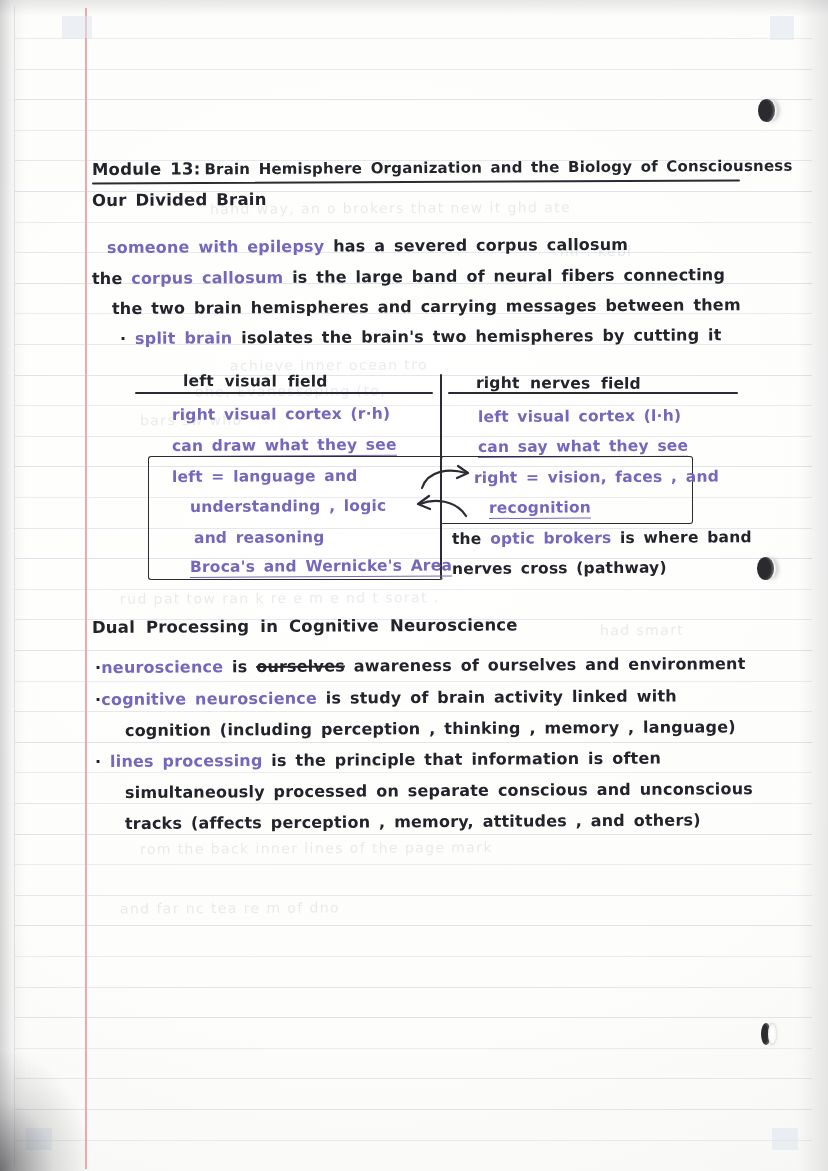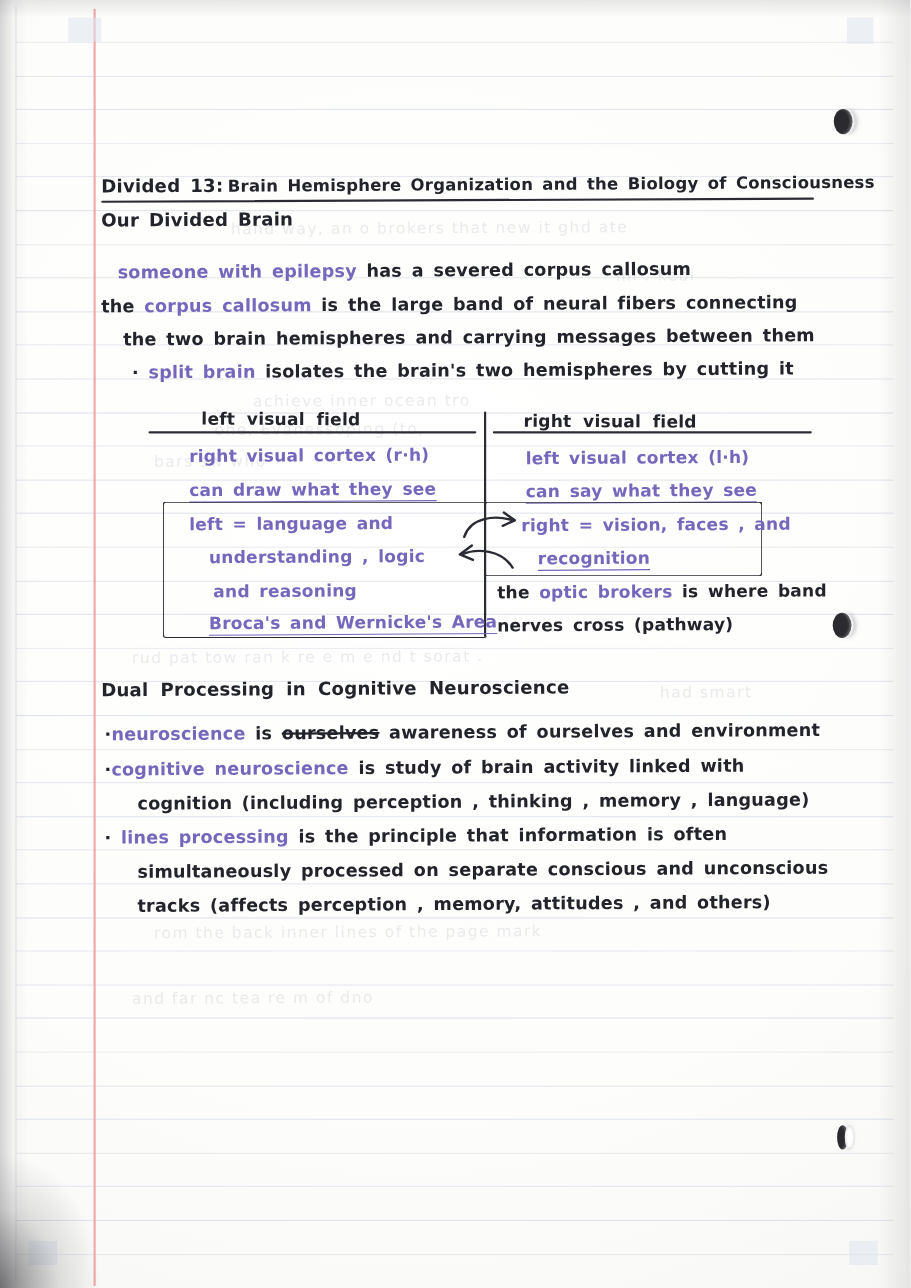--- a/index.html
+++ b/index.html
@@ -240,41 +240,41 @@
       <div class="punch-hole" style="left: 757px; top: 557px;"></div>
       <div class="punch-hole slim" style="left: 761px; top: 1023px;"></div>
     </div>
 
   <div class="corner-smudge" style="left:62px; top:16px; width:30px; height:22px;"></div>
   <div class="corner-smudge" style="left:770px; top:16px; width:24px; height:24px;"></div>
   <div class="corner-smudge" style="left:26px; top:1128px; width:26px; height:22px;"></div>
   <div class="corner-smudge" style="left:772px; top:1128px; width:26px; height:22px;"></div>
 
   <div class="ink dark hw sz-title wsp" style="left:92px; top:160px;">
-    <span>Divided 13:</span><span style="font-size:15px; margin-left:4px;">Brain Hemisphere Organization and the Biology of Consciousness</span>
+    <span>Module 13:</span><span style="font-size:15px; margin-left:4px;">Brain Hemisphere Organization and the Biology of Consciousness</span>
   </div>
   <div class="hand-line" style="left:92px; top:181px; width:648px; transform:rotate(-0.25deg);"></div>
 
   <div class="ink dark hw sz-title wsp" style="left:92px; top:191px;">Our Divided Brain</div>
 
   <div id="intro-notes">
       <div class="ink dark hw sz-body wsp" style="left: 107px; top: 238px;"><span style="color: rgb(118, 103, 189);">someone with epilepsy</span><span style="color: rgb(35, 36, 43);"> has a  severed  corpus callosum</span></div>
       <div class="ink dark hw sz-body wsp" style="left: 92px; top: 269px;"><span style="color: rgb(35, 36, 43);">the </span><span style="color: rgb(118, 103, 189);">corpus callosum</span><span style="color: rgb(35, 36, 43);"> is the large band of neural fibers connecting</span></div>
       <div class="ink dark hw sz-body wsp" style="left: 112px; top: 299px;"><span style="color: rgb(35, 36, 43);">the  two  brain hemispheres and carrying messages between them</span></div>
       <div class="ink dark hw sz-body wsp" style="left: 120px; top: 329px;"><span style="color: rgb(35, 36, 43);">· </span><span style="color: rgb(118, 103, 189);">split brain</span><span style="color: rgb(35, 36, 43);">  isolates  the  brain's  two  hemispheres   by  cutting  it</span></div>
     </div>
 
   <div class="hand-line" style="left:135px; top:392px; width:298px;"></div>
 
   <div class="hand-line" style="left:448px; top:392px; width:290px;"></div>
 
   <div class="hand-vline" style="left:440px; top:374px; height:205px;"></div>
 
   <div class="ink dark hw3 sz-tbl wsp2" style="left:183px; top:372px;">left  visual  field</div>
-  <div class="ink dark hw3 sz-tbl wsp2" style="left:476px; top:374px;">right  visual  field</div>
+  <div class="ink dark hw3 sz-tbl wsp2" style="left:476px; top:374px;">right  nerves  field</div>
 
   <div class="ink purple hw sz-tbl wsp" style="left:172px; top:406px;">right visual  cortex (r·h)</div>
   <div class="ink purple hw sz-tbl wsp" style="left:478px; top:408px;">left visual  cortex (l·h)</div>
 
   <div class="ink purple hw sz-tbl wsp uline" style="left:172px; top:437px;">can draw what they see</div>
   <div class="ink purple hw sz-tbl wsp uline" style="left:478px; top:438px;">can say what they see</div>
 
   <div class="hand-box" style="left:148px; top:456px; width:294px; height:122px; border-right:none;"></div>
 
   <div class="hand-box" style="left:440px; top:456px; width:252px; height:66px; border-left:none;"></div>

